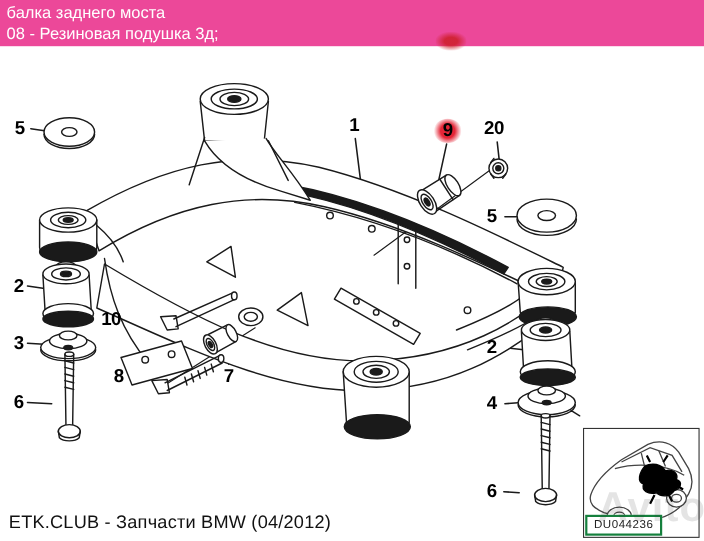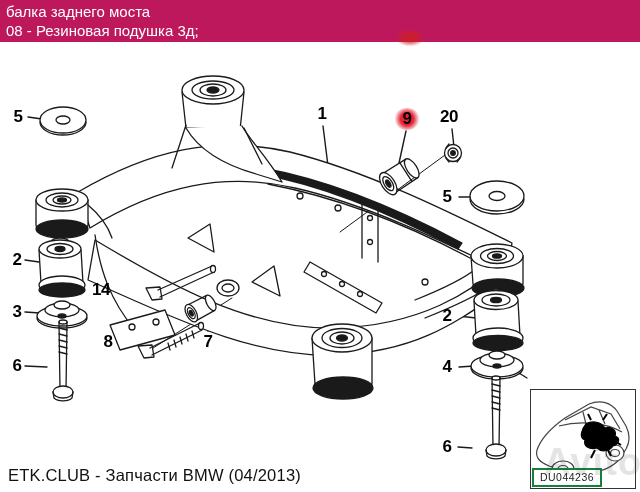--- a/index.html
+++ b/index.html
@@ -3,21 +3,21 @@
 <meta charset="utf-8">
 <style>
   html,body{margin:0;padding:0;background:#888;}
   .stage{
     position:relative;width:640px;height:492px;background:#ffffff;
     overflow:hidden;font-family:"Liberation Sans",sans-serif;
   }
   .stage svg{display:block;}
   .art{position:absolute;left:0;top:0;z-index:1;}
   .header{
-    position:absolute;left:0;top:0;width:640px;height:42px;background:#be185d;
+    position:absolute;left:0;top:0;width:640px;height:42px;background:#ec4899;
     z-index:5;color:#fff;box-sizing:border-box;padding:2px 0 0 6px;
   }
   .header div{font-size:15px;line-height:19px;white-space:nowrap;}
   .red-smudge{
     position:absolute;left:396px;top:29px;width:28px;height:17px;z-index:6;
     background:radial-gradient(ellipse at center, rgba(205,30,40,.85) 30%, rgba(205,30,40,0) 75%);
   }
   .callout{
     position:absolute;z-index:7;width:26px;height:22px;text-align:center;
     font-size:17px;font-weight:bold;color:#000;line-height:22px;letter-spacing:-.5px;
@@ -235,21 +235,21 @@
   <div class="header">
     <div>балка заднего моста</div>
     <div>08 - Резиновая подушка 3д;</div>
   </div>
   <div class="red-smudge"></div>
 
   <div class="callout" style="left:5px;top:106px">5</div>
   <div class="callout" style="left:4px;top:249px">2</div>
   <div class="callout" style="left:4px;top:301px">3</div>
   <div class="callout" style="left:4px;top:355px">6</div>
-  <div class="callout" style="left:88px;top:279px">14</div>
+  <div class="callout" style="left:88px;top:279px">10</div>
   <div class="callout" style="left:95px;top:331px">8</div>
   <div class="callout" style="left:195px;top:331px">7</div>
   <div class="callout" style="left:309px;top:103px">1</div>
   <div class="callout callout--hot" style="left:394px;top:108px">9</div>
   <div class="callout" style="left:436px;top:106px">20</div>
   <div class="callout" style="left:434px;top:186px">5</div>
   <div class="callout" style="left:434px;top:305px">2</div>
   <div class="callout" style="left:434px;top:356px">4</div>
   <div class="callout" style="left:434px;top:436px">6</div>
 
@@ -265,15 +265,15 @@
       <ellipse cx="84" cy="63" rx="4.5" ry="3.5"></ellipse>
       <g fill="#000" stroke="#000">
         <path d="M55,34 C62,30 70,32 74,38 C80,36 86,40 84,46 C90,48 88,54 82,56 C78,62 70,62 66,58 C58,60 52,56 54,50 C48,48 50,40 55,34 Z"></path>
         <path d="M60,30 L57,24 M72,30 L76,24 M82,50 L90,55 M64,60 L60,68 M76,58 L80,66" stroke-width="2"></path>
       </g>
     </svg>
     <div class="code">DU044236</div>
   </div>
 
   <div class="watermark">Avito</div>
-  <div class="footer">ETK.CLUB - Запчасти BMW (04/2013)</div>
+  <div class="footer">ETK.CLUB - Запчасти BMW (04/2012)</div>
 
 </div>
 
 </body></html>

